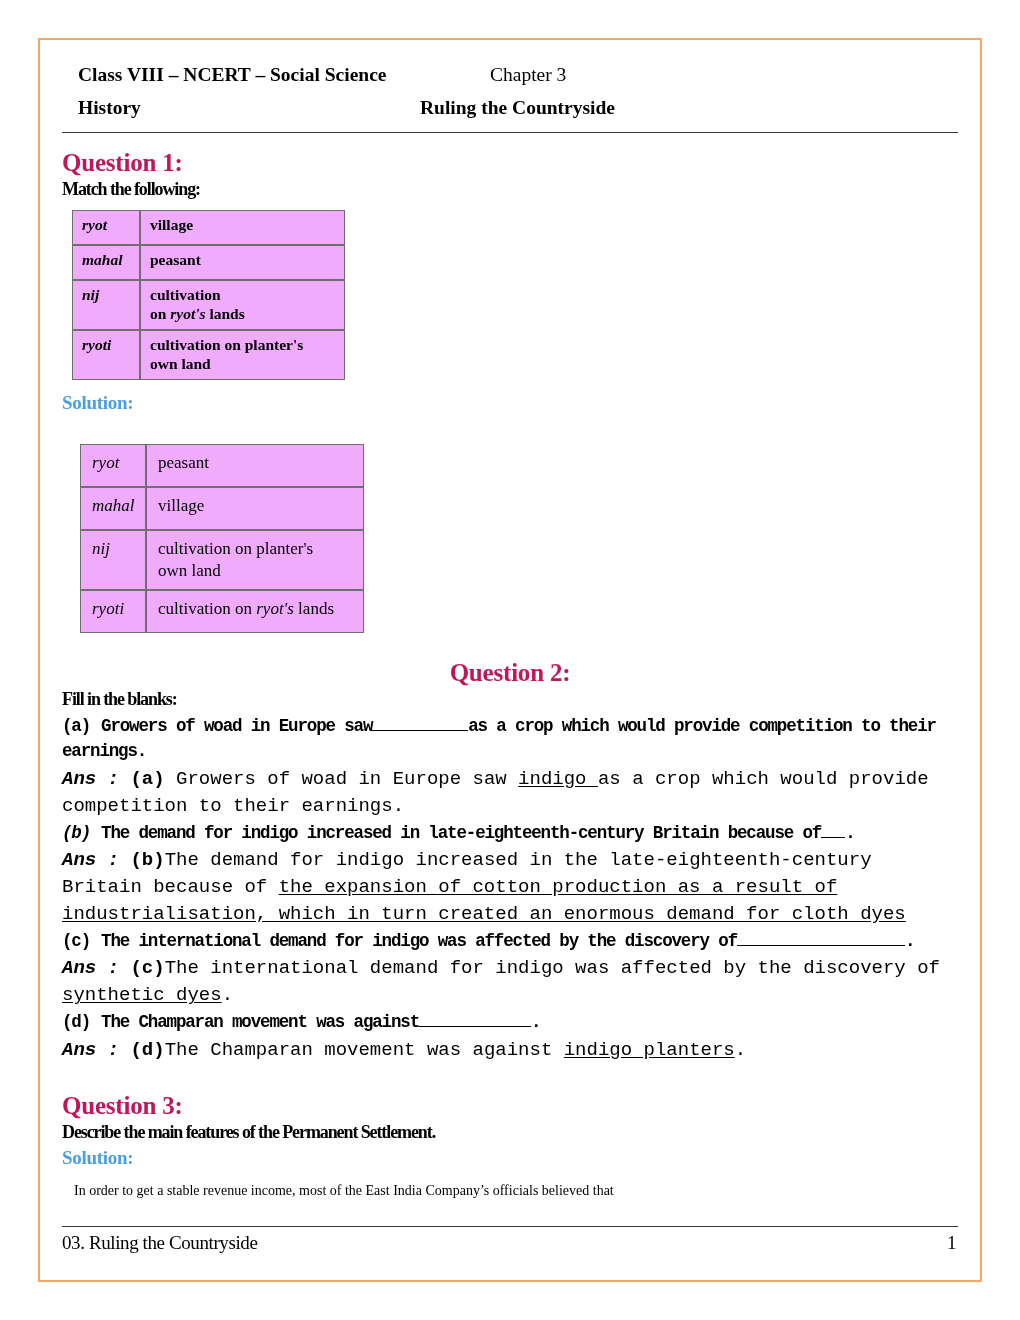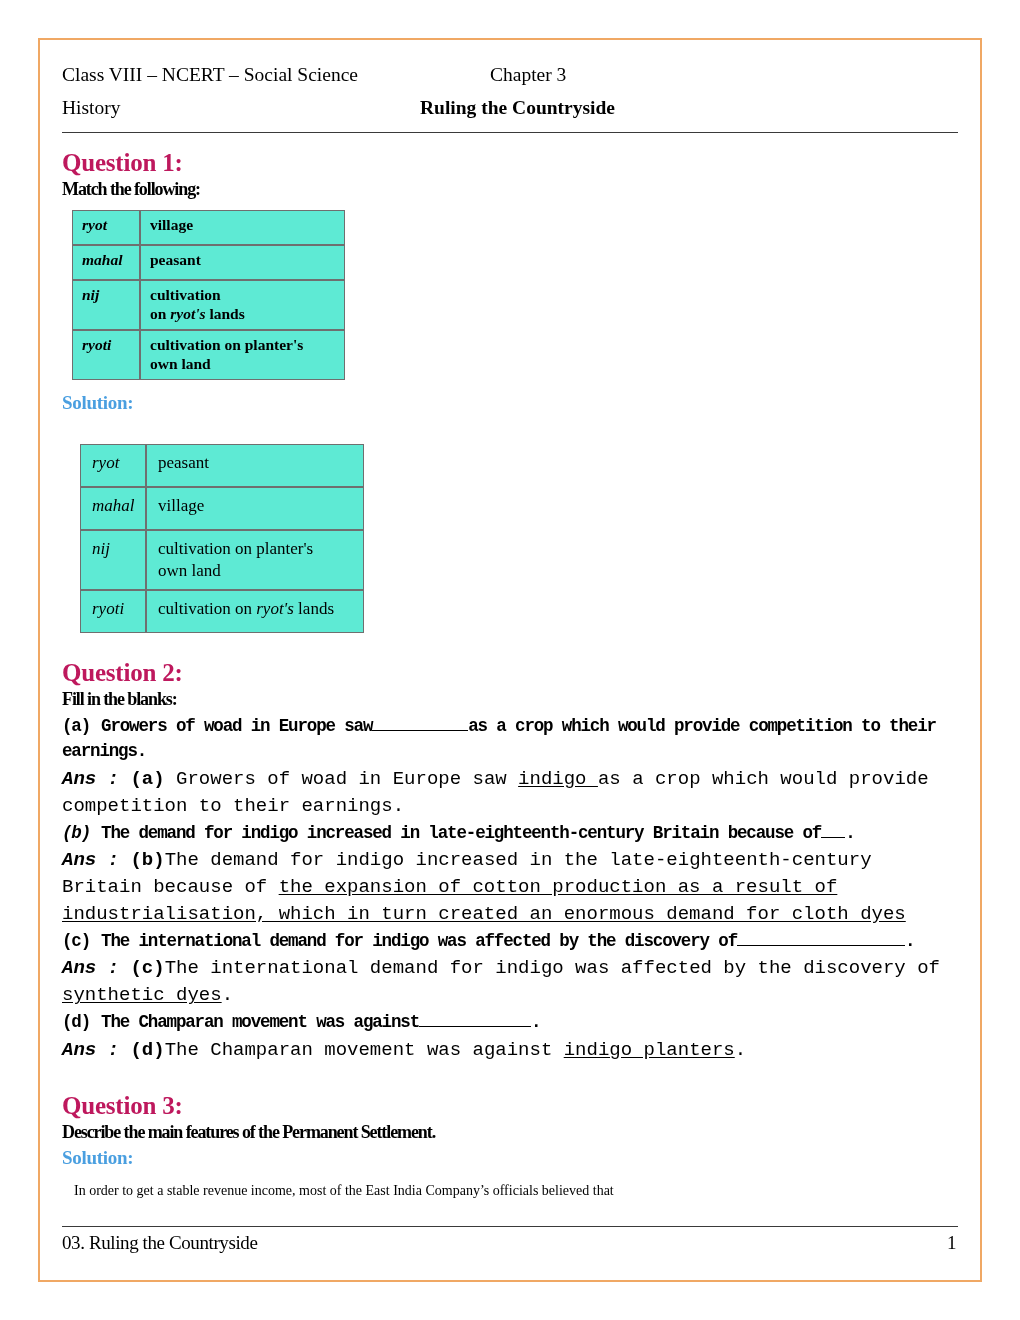--- a/index.html
+++ b/index.html
@@ -40,23 +40,24 @@
     height: 68px;
   }
   .hdr-row {
     position: relative;
     height: 33px;
     line-height: 33px;
     font-size: 19.5px;
   }
   .hdr-left {
     position: absolute;
-    left: 0;
+    left: 16px;
     top: 0;
     white-space: nowrap;
+    font-weight: bold;
   }
   .hdr-right {
     position: absolute;
     top: 0;
     white-space: nowrap;
   }
   .hdr-row-1 .hdr-right { left: 428px; }
   .hdr-row-2 .hdr-right { left: 358px; font-weight: bold; }
 
   .rule {
@@ -68,21 +69,21 @@
 
   
   .q-heading {
     color: #be185d;
     font-weight: bold;
     font-size: 25px;
     margin-top: 16px;
     margin-bottom: 2px;
     letter-spacing: -0.2px;
   }
-  .q-heading.q2 { margin-top: 26px; }
+  .q-heading.q2 { margin-top: 26px; text-align: center; }
   .q-heading.q3 { margin-top: 28px; }
 
   .q-text {
     font-weight: bold;
     font-size: 18px;
     letter-spacing: -1.1px;
     margin-bottom: 4px;
   }
 
   .sol-label {
@@ -97,21 +98,21 @@
   
   .match-table {
     border-collapse: separate;
     border-spacing: 0;
     table-layout: fixed;
   }
   .match-table td {
     border: 1.6px solid #6f6f6f;
     padding: 5px 9px 6px 9px;
     vertical-align: top;
-    background: #5eead4;
+    background: #f0abfc;
   }
   .match-table .c-term {
     font-style: italic;
     white-space: nowrap;
   }
 
   
   #table-q1 {
     margin-top: 10px;
     margin-left: 10px;

